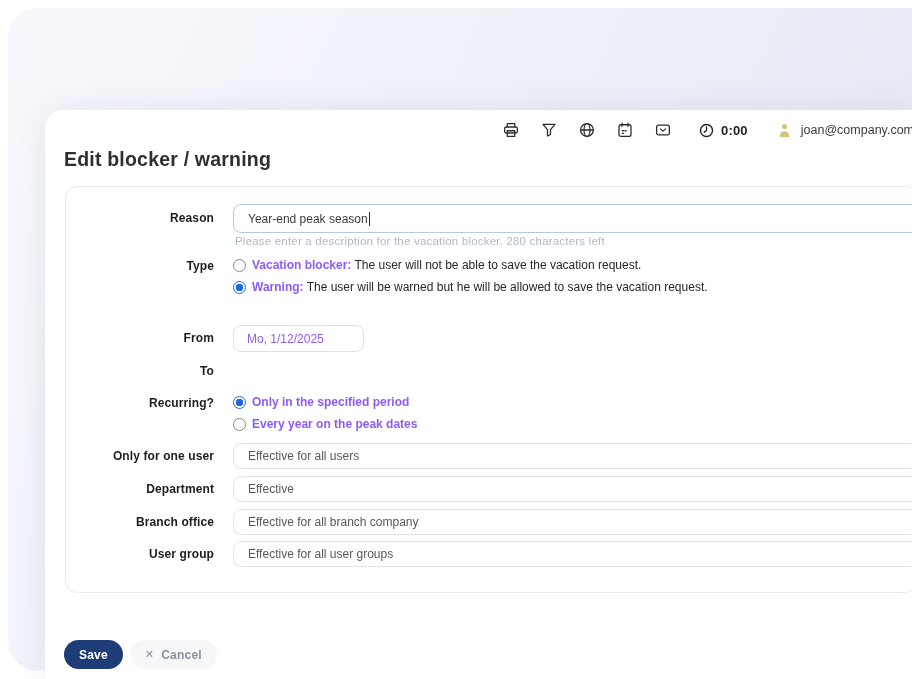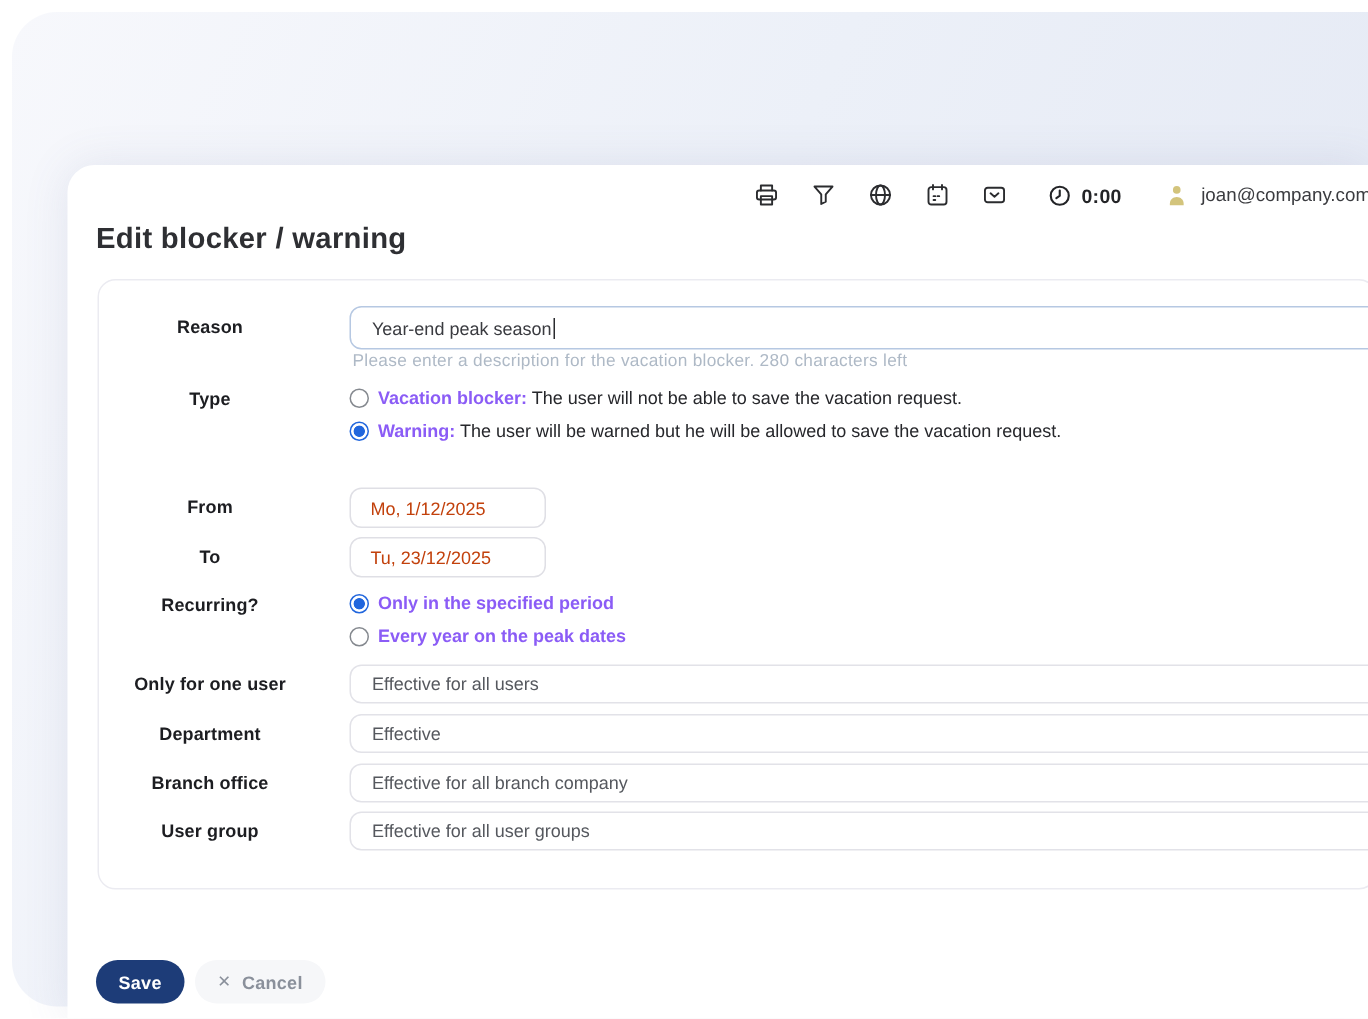--- a/index.html
+++ b/index.html
@@ -38,21 +38,21 @@
   .page-title {
     position:absolute; top:38px; left:19px;
     font-size:19.5px; font-weight:600; color:#2e2f33; letter-spacing:.2px;
   }
   
   .panel {
     position:absolute; top:76px; left:20px; right:-6px; height:407px;
     border:1px solid #ebebf1; border-radius:12px; background:#fff;
   }
   .flabel {
-    position:absolute; left:0; width:148px; text-align:center;
+    position:absolute; left:0; width:148px; text-align:right;
     font-size:12px; font-weight:bold; color:#1c1d21; line-height:14px; letter-spacing:.1px;
   }
   .reason-input {
     position:absolute; top:17px; left:167px; right:-2px; height:29px;
     border:1px solid #b6c8e2; border-radius:8px; background:#fff;
     display:flex; align-items:center; padding:0 14px;
     font-size:12px; color:#3a3b40;
   }
   .caret { display:inline-block; width:1px; height:14px; background:#2a2b2e; margin-left:1px; }
   .helper { position:absolute; top:48px; left:169px; font-size:11.5px; color:#aeb9c6; letter-spacing:.2px; }
@@ -64,21 +64,21 @@
   .radio.checked {
     border-color:#2166dd;
     background:radial-gradient(circle at center,#2166dd 0 3.5px,#fff 4px);
   }
   .radio-text { font-size:12px; color:#26272b; line-height:15px; white-space:nowrap; }
   .radio-text b { color:#8b5cf6; }
   .date-input {
     position:absolute; left:167px; width:131px; height:27px;
     border:1px solid #dfdfe5; border-radius:8px; background:#fff;
     display:flex; align-items:center; padding:0 13px;
-    font-size:12px; color:#c2410c;
+    font-size:12px; color:#8b5cf6;
   }
   .select-input {
     position:absolute; left:167px; right:-2px; height:26px;
     border:1px solid #e2e2e8; border-radius:8px; background:#fff;
     display:flex; align-items:center; padding:0 14px;
     font-size:12px; color:#55585e;
   }
   
   .actions { position:absolute; top:530px; left:19px; display:flex; gap:7px; }
   .btn-save {
@@ -173,23 +173,20 @@
     <div class="radio-line" style="top:93px">
       <span class="radio checked"></span>
       <span class="radio-text"><b>Warning:</b><span> The user will be warned but he will be allowed to save the vacation request.</span></span>
     </div>
 
     <div class="flabel" style="top:144px">From</div>
     <div class="date-input" style="top:138px">
       <span>Mo, 1/12/2025</span>
     </div>
     <div class="flabel" style="top:177px">To</div>
-    <div class="date-input" style="top:171px">
-      <span>Tu, 23/12/2025</span>
-    </div>
 
     <div class="flabel" style="top:209px">Recurring?</div>
     <div class="radio-line" style="top:208px">
       <span class="radio checked"></span>
       <span class="radio-text"><b>Only in the specified period</b></span>
     </div>
     <div class="radio-line" style="top:230px">
       <span class="radio"></span>
       <span class="radio-text"><b>Every year on the peak dates</b></span>
     </div>

